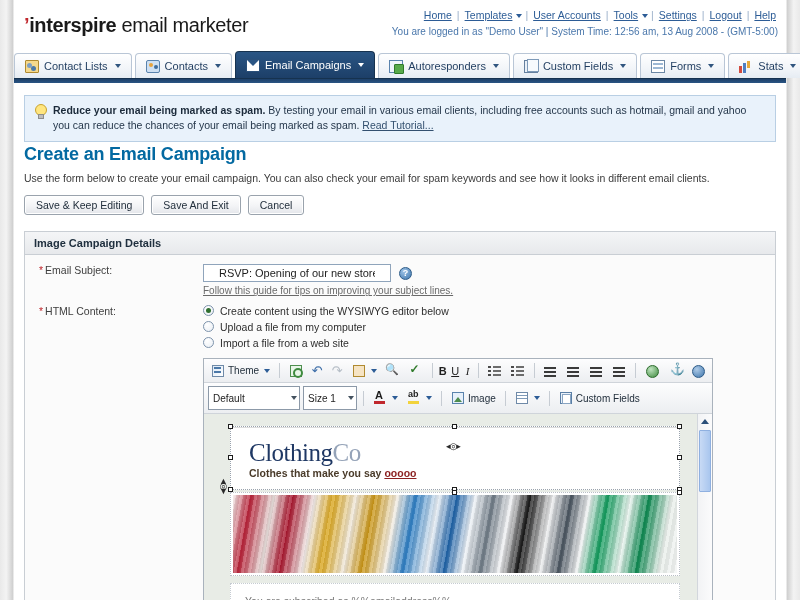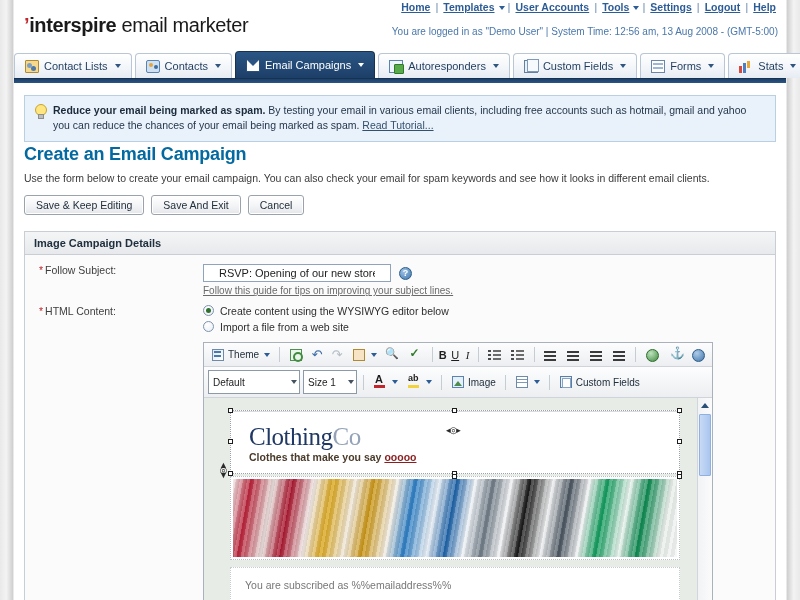--- a/index.html
+++ b/index.html
@@ -16,22 +16,22 @@
   .gutter-right { position:absolute; right:0; top:0; width:14px; height:600px;
     background:linear-gradient(to left,#e9e9e9 0%,#f3f3f3 45%,#cfcfcf 92%,#ffffff 100%); }
   .page { position:absolute; left:14px; top:0; width:772px; height:600px; background:#fff; }
 
   
   .header { position:relative; height:48px; }
   .logo { position:absolute; left:10px; top:14px; font-size:20px; color:#1a1a1a;
     letter-spacing:-0.4px; white-space:nowrap; }
   .logo .b { font-weight:bold; }
   .logo .tick { color:#c0272d; font-weight:bold; }
-  .toplinks { position:absolute; right:8px; top:1px; text-align:right;
-    font-size:10.5px; color:#355a8c; white-space:nowrap;font-weight:bold; }
+  .toplinks { position:absolute; right:8px; top:9px; text-align:right;
+    font-size:10.5px; color:#355a8c; white-space:nowrap; }
   .toplinks a { color:#2c5c96; text-decoration:underline; padding:0 2px; }
   .toplinks .sep { color:#9bb0c9; padding:0 3px; }
   .caretdn { display:inline-block; width:0;height:0;
     border-left:3px solid transparent;border-right:3px solid transparent;
     border-top:4px solid #2c5c96; vertical-align:middle; margin-left:2px; }
   .statusline { position:absolute; right:8px; top:26px; font-size:10px;
     color:#4a77ab; white-space:nowrap; }
 
   
   .tabbar { position:relative; height:28px; margin-top:2px; 
@@ -277,37 +277,41 @@
     <button class="btn">Save &amp; Keep Editing</button>
     <button class="btn">Save And Exit</button>
     <button class="btn">Cancel</button>
   </div>
 
   <div class="panel">
     <div class="panel-hd">Image Campaign Details</div>
     <div class="panel-bd">
 
       <div class="frow">
-        <div class="flabel"><span class="req">*</span><span>Follow Subject:</span></div>
+        <div class="flabel"><span class="req">*</span><span>Email Subject:</span></div>
         <div class="fctrl">
           <div class="subjwrap">
             <input class="tinput" type="text" value="RSVP: Opening of our new store!" style="">
             <span class="help">?</span>
           </div>
           <a class="guidelink" href="#">Follow this guide for tips on improving your subject lines.</a>
         </div>
       </div>
 
       <div class="frow">
         <div class="flabel"><span class="req">*</span><span>HTML Content:</span></div>
         <div class="fctrl">
           <div class="radios">
             <label class="radio">
                 <span class="rdot on"></span>
                 <span>Create content using the WYSIWYG editor below</span>
+              </label>
+            <label class="radio">
+                <span class="rdot"></span>
+                <span>Upload a file from my computer</span>
               </label>
             <label class="radio">
                 <span class="rdot"></span>
                 <span>Import a file from a web site</span>
               </label>
           </div>
         </div>
       </div>
 
       <div class="editor">

